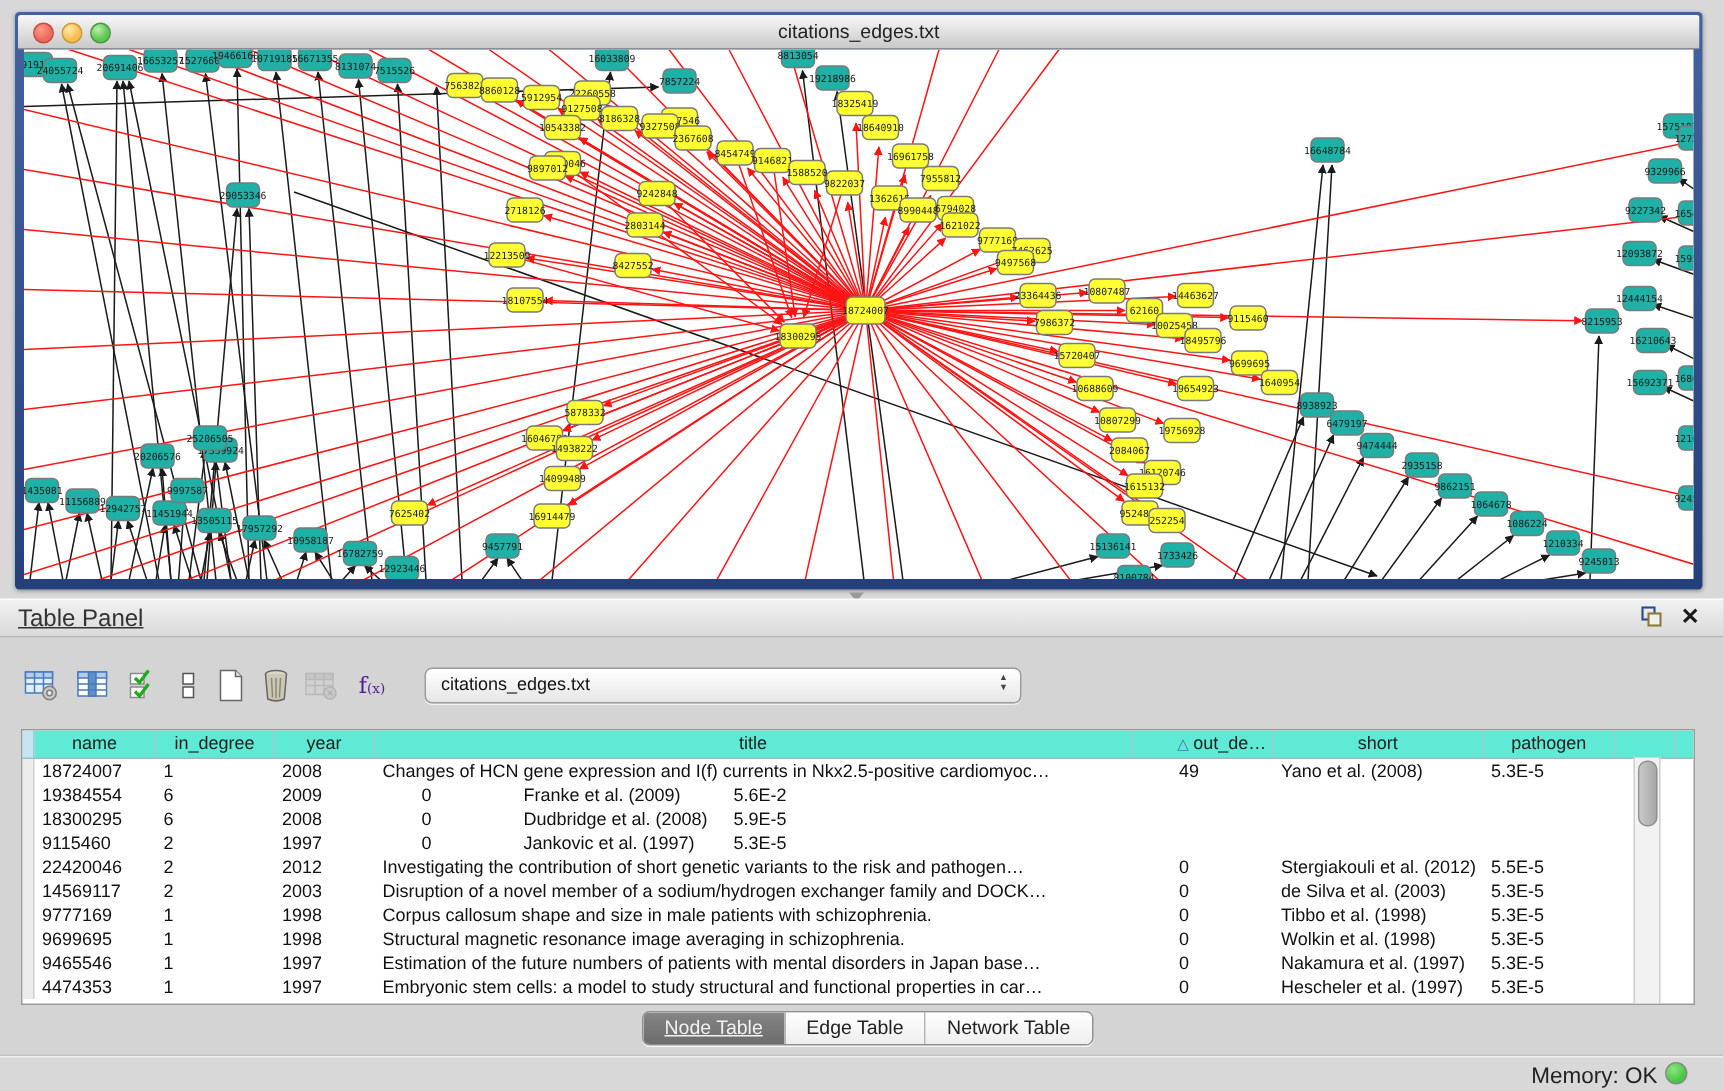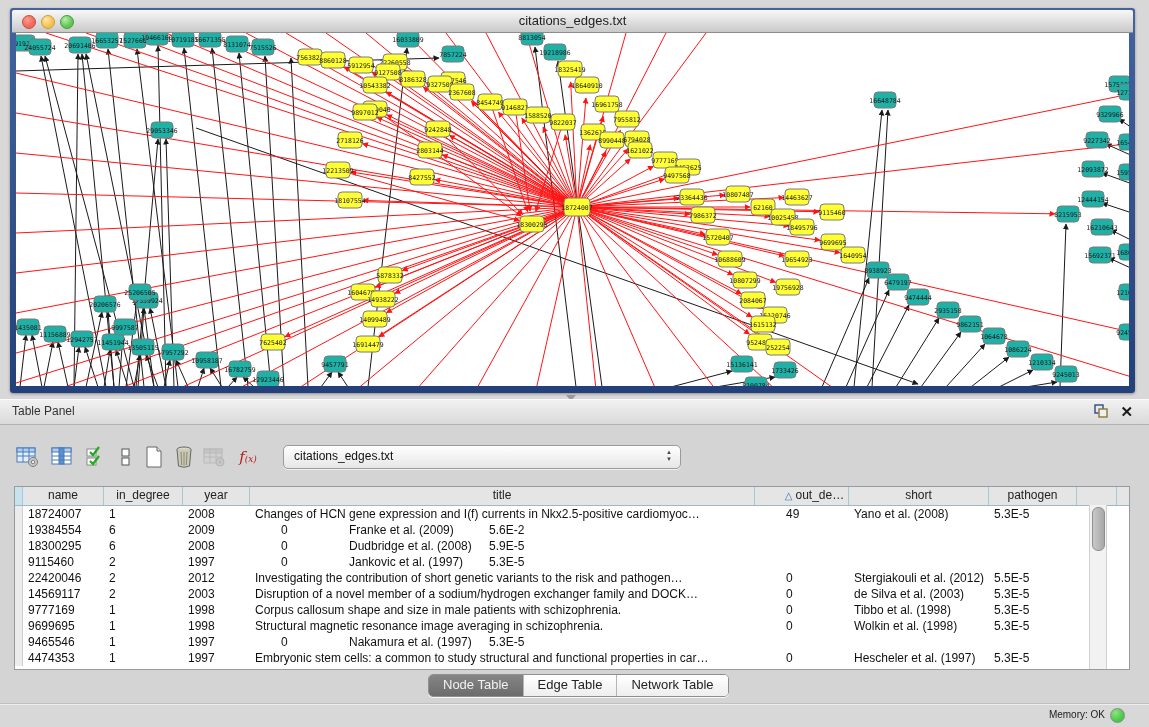--- a/index.html
+++ b/index.html
@@ -14,36 +14,36 @@
   .t-green{left:48px;background:radial-gradient(circle at 35% 30%,#b8efa8,#61c555 60%);border:1px solid #459940;}
   .win-title{position:absolute;left:0;right:0;top:3px;text-align:center;font-size:13px;color:#222;}
   .graph-canvas{position:absolute;left:6px;top:25px;width:1113px;height:353px;background:#fff;overflow:hidden;}
   .graph-canvas svg{display:block;}
   .graph-node-label{font-family:"DejaVu Sans Mono",monospace;}
 
   .resize-handle{position:absolute;left:566px;top:395px;width:0;height:0;border-left:5px solid transparent;border-right:5px solid transparent;border-top:6px solid #9a9a9a;}
 
   
   .panel-header{position:absolute;left:0;top:399px;width:1149px;height:24px;background:linear-gradient(#f1f1f1,#dadada);border-top:1px solid #fcfcfc;border-bottom:1px solid #b2b2b2;}
-  .panel-title{position:absolute;left:12px;top:4px;font-size:12px;color:#333;}
+  .panel-title{position:absolute;left:12px;top:4px;font-size:16px;color:#333;text-decoration:underline;}
   .float-icon{position:absolute;right:40px;top:4px;width:15px;height:15px;}
   .close-icon{position:absolute;right:16px;top:3px;font-size:15px;font-weight:bold;color:#1a1a1a;line-height:17px;}
   .panel-body{position:absolute;left:0;top:425px;width:1149px;height:278px;background:#d4d4d4;}
 
   .tp-toolbar{position:absolute;left:0;top:18px;height:34px;width:100%;}
   .tbtn{position:absolute;top:0;width:28px;height:28px;display:flex;align-items:center;justify-content:center;}
-  .fx{font-family:"DejaVu Serif",serif;font-style:italic;font-size:15px;color:#b91c1c;}
+  .fx{font-family:"DejaVu Serif",serif;font-size:15px;color:#4c1d95;}
   .fx small{font-size:9px;}
   .tbl-select{position:absolute;left:283px;top:2px;width:396px;height:22px;background:linear-gradient(#ffffff,#e6e6e6);border:1px solid #9b9b9b;border-radius:5px;box-shadow:0 1px 0 rgba(255,255,255,.7);}
   .tbl-select .val{position:absolute;left:10px;top:3px;font-size:12px;color:#111;}
   .tbl-select .arrows{position:absolute;right:8px;top:3px;display:flex;flex-direction:column;align-items:center;color:#444;}
   .tbl-select .arrows span{font-size:6px;line-height:7px;}
 
   .data-table{position:absolute;left:14px;top:61px;width:1114px;height:182px;background:#fff;border:1px solid #9a9a9a;overflow:hidden;}
-  .thead{display:flex;height:18px;background:#e5e5e5;border-bottom:1px solid #9db9c6;}
+  .thead{display:flex;height:18px;background:#5eead4;border-bottom:1px solid #9db9c6;}
   .th{box-sizing:border-box;border-right:1px solid #a8c6d4;font-size:12px;color:#222;text-align:center;line-height:17px;overflow:hidden;white-space:nowrap;}
   .th .sort{color:#4272b8;font-size:10px;margin-right:3px;}
   .trow{display:flex;height:16px;}
   .td{box-sizing:border-box;padding-left:5px;font-size:12px;color:#111;line-height:16px;overflow:hidden;white-space:nowrap;}
   .c0{width:8px;min-width:8px;background:#ececec;border-right:1px solid #cfcfcf;padding-left:0;}
   .thead .c0{background:#c5e3f0;border-right:1px solid #a8c6d4;}
   .c1{width:81px;min-width:81px;}
   .c2{width:79px;min-width:79px;}
   .c3{width:67px;min-width:67px;}
   .c4{width:505px;min-width:505px;}
@@ -51,25 +51,25 @@
   .c6{width:140px;min-width:140px;}
   .c7{width:88px;min-width:88px;}
   .c8{width:40px;min-width:40px;}
   .c9{width:16px;min-width:16px;}
   .c10{width:22px;min-width:22px;border-right:none;}
   .vscroll{position:absolute;right:22px;top:18px;width:16px;bottom:0;background:#f2f2f2;border-left:1px solid #d0d0d0;border-right:1px solid #d0d0d0;}
   .vthumb{position:absolute;left:2px;top:2px;width:11px;height:42px;background:linear-gradient(90deg,#c9c9c9,#a8a8a8);border-radius:6px;border:1px solid #8f8f8f;}
 
   .table-tabs{position:absolute;left:428px;top:249px;height:21px;display:flex;border:1px solid #8f8f8f;border-radius:5px;overflow:hidden;background:#fff;box-shadow:0 1px 0 rgba(255,255,255,.8);}
   .seg{font-size:13px;padding:0 14px;line-height:20px;color:#222;background:linear-gradient(#ffffff,#eeeeee);border-left:1px solid #b5b5b5;}
-  .seg:first-child{border-left:none;}
+  .seg:first-child{border-left:none;text-decoration:underline;}
   .seg.active{background:linear-gradient(#858585,#6c6c6c);color:#f2f2f2;}
 
   .status-bar{position:absolute;left:0;top:703px;width:1149px;height:24px;background:#d8d8d8;border-top:1px solid #c0c0c0;box-shadow:inset 0 1px 0 #eee;}
-  .mem-label{position:absolute;right:44px;top:5px;font-size:10px;color:#222;}
+  .mem-label{position:absolute;right:44px;top:5px;font-size:15px;color:#222;}
   .mem-dot{position:absolute;right:24px;top:4px;width:13px;height:13px;border-radius:50%;background:radial-gradient(circle at 35% 30%,#8fe37f,#45c945 65%);border:1px solid #8a8a8a;}
 </style>
 </head>
 <body>
 
 <div class="graph-window">
   <div class="titlebar">
     <span class="traffic t-red"></span>
     <span class="traffic t-yellow"></span>
     <span class="traffic t-green"></span>
@@ -675,30 +675,31 @@
           <div class="td c4">Structural magnetic resonance image averaging in schizophrenia.</div>
           <div class="td c5">0</div>
           <div class="td c6">Wolkin et al. (1998)</div>
           <div class="td c7">5.3E-5</div>
         </div>
         <div class="trow">
           <div class="td c0"></div>
           <div class="td c1">9465546</div>
           <div class="td c2">1</div>
           <div class="td c3">1997</div>
+          <div class="td c4">Estimation of the future numbers of patients with mental disorders in Japan base…</div>
           <div class="td c5">0</div>
           <div class="td c6">Nakamura et al. (1997)</div>
           <div class="td c7">5.3E-5</div>
         </div>
         <div class="trow">
           <div class="td c0"></div>
           <div class="td c1">4474353</div>
           <div class="td c2">1</div>
           <div class="td c3">1997</div>
-          <div class="td c4">Embryonic stem cells: a common to study structural and functional properties in car…</div>
+          <div class="td c4">Embryonic stem cells: a model to study structural and functional properties in car…</div>
           <div class="td c5">0</div>
           <div class="td c6">Hescheler et al. (1997)</div>
           <div class="td c7">5.3E-5</div>
         </div>
       </div>
     <div class="vscroll">
       <div class="vthumb"></div>
     </div>
   </div>
 

